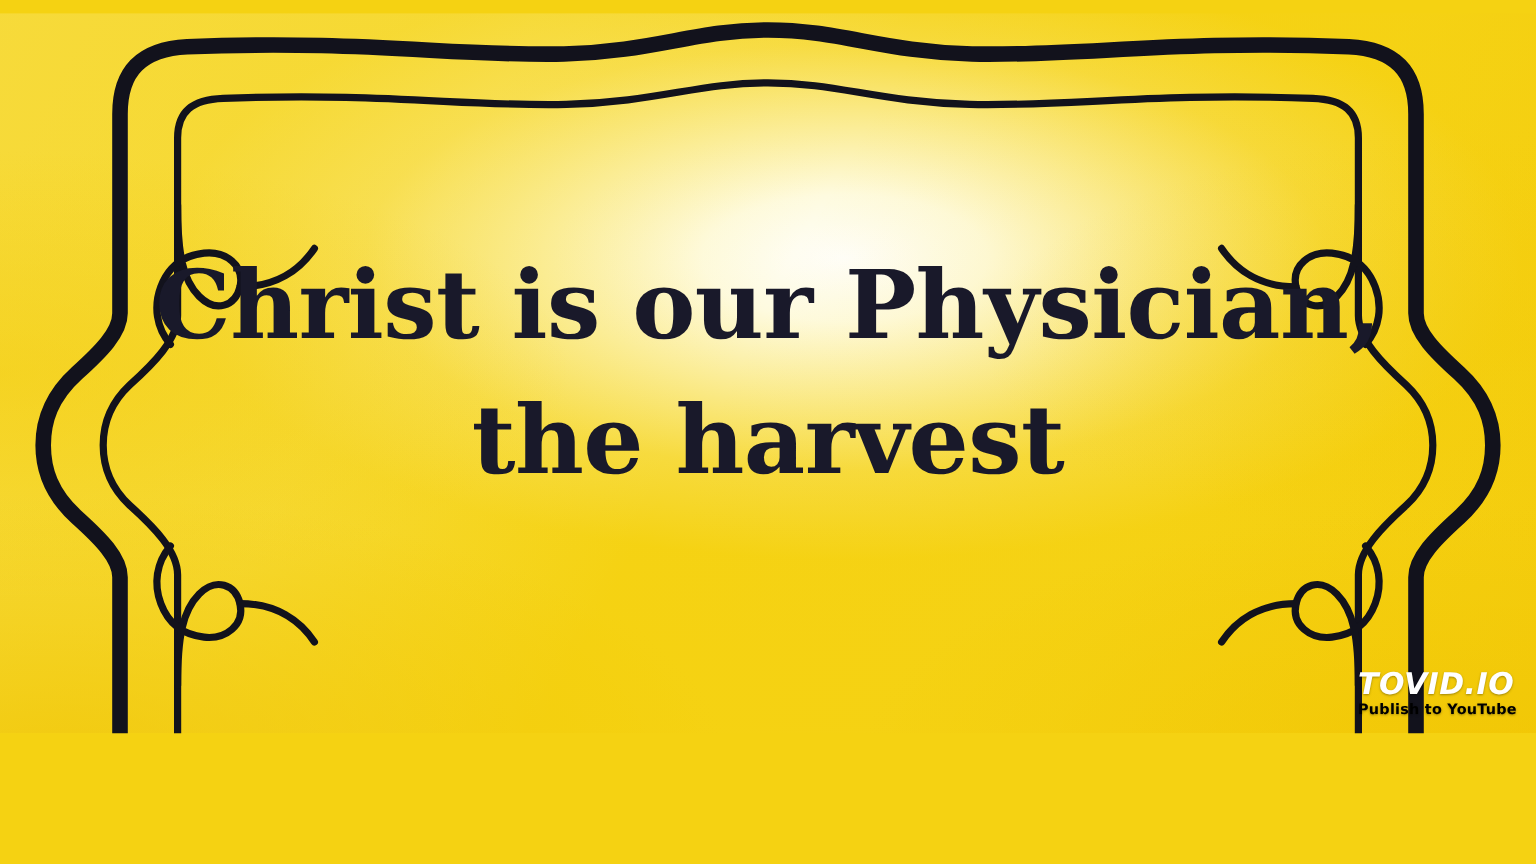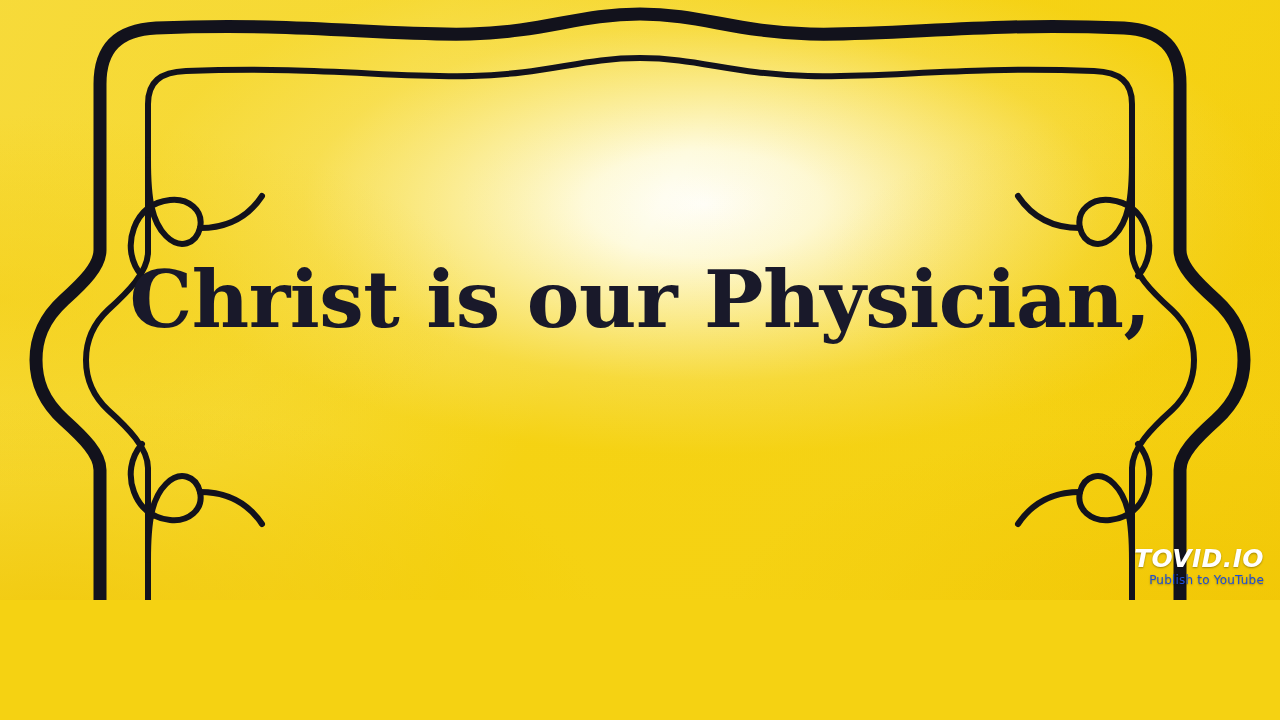--- a/index.html
+++ b/index.html
@@ -11,20 +11,21 @@
     overflow:hidden;
     background:#f5d212;
   }
 
   #stage {
     position:relative;
     width:1280px;
     height:600px;
     overflow:hidden;
     font-family:"Liberation Serif", "DejaVu Serif", serif;
+    margin-top:11px;
   }
 
   
   .bg-base {
     position:absolute;
     inset:0;
     background:
       radial-gradient(ellipse 62% 58% at 54% 36%,
         #ffffff 0%,
         #fffdf0 14%,
@@ -98,40 +99,40 @@
     line-height:1.42;
     letter-spacing:-0.5px;
     white-space:nowrap;
   }
 
   
   .watermark {
     position:absolute;
     right:16px;
     bottom:14px;
-    text-align:right;
+    text-align:left;
     z-index:8;
     line-height:1;
   }
   .wm-main {
     display:block;
     color:#ffffff;
     font-family:"DejaVu Sans", "Liberation Sans", sans-serif;
     font-weight:700;
     font-style:italic;
     font-size:25px;
     letter-spacing:0.4px;
     text-shadow:0 1px 2px rgba(0,0,0,0.35);
   }
   .wm-sub {
     display:block;
     margin-top:3px;
-    color:#1d4ed8;
+    color:#000000;
     font-family:"DejaVu Sans", "Liberation Sans", sans-serif;
-    font-weight:400;
+    font-weight:700;
     font-size:12px;
     letter-spacing:0.2px;
     text-shadow:0 1px 2px rgba(0,0,0,0.35);
   }
 </style>
 </head>
 <body>
 
 <div id="stage">
 
@@ -236,20 +237,21 @@
       <path stroke-width="6" d="
         M 200 492 C 230 492, 250 506, 262 524"></path>
       <path stroke-width="6" d="
         M 1080 492 C 1050 492, 1030 506, 1018 524"></path>
 
     </g>
   </svg>
 
   <div class="quote-wrap">
     <span class="quote-line">Christ is our Physician,</span>
+    <span class="quote-line">the harvest</span>
   </div>
 
   <div class="watermark">
     <span class="wm-main">TOVID.IO</span>
     <span class="wm-sub">Publish to YouTube</span>
   </div>
 
 </div>
 
 </body></html>

